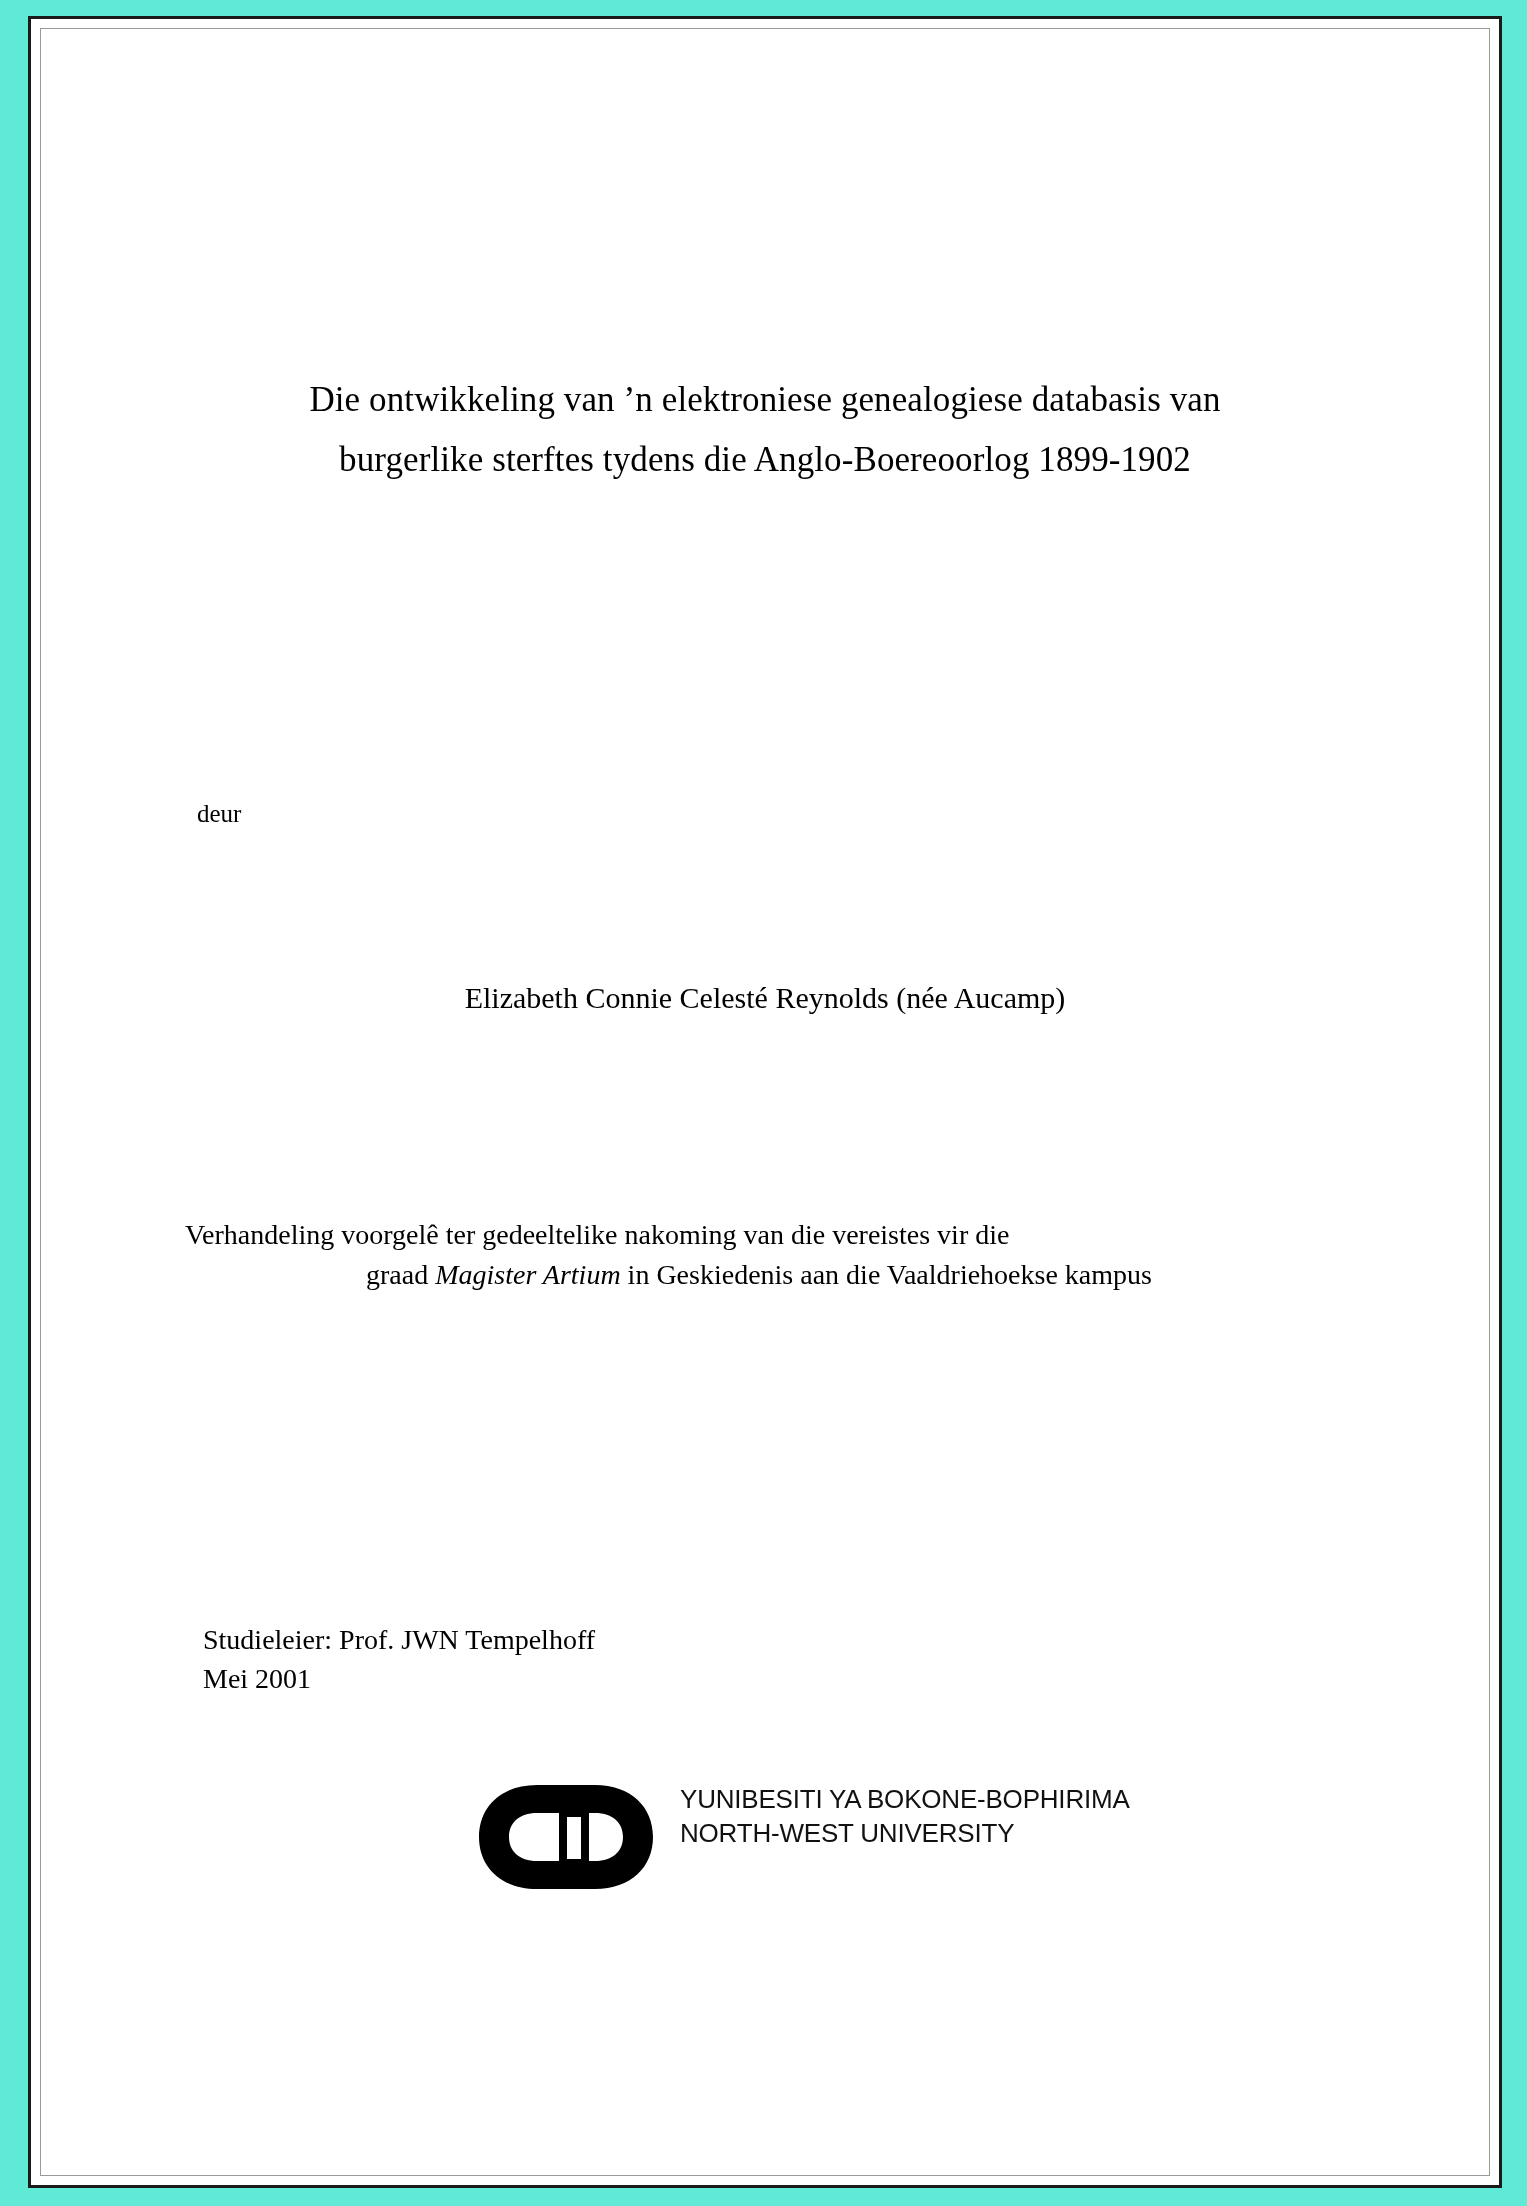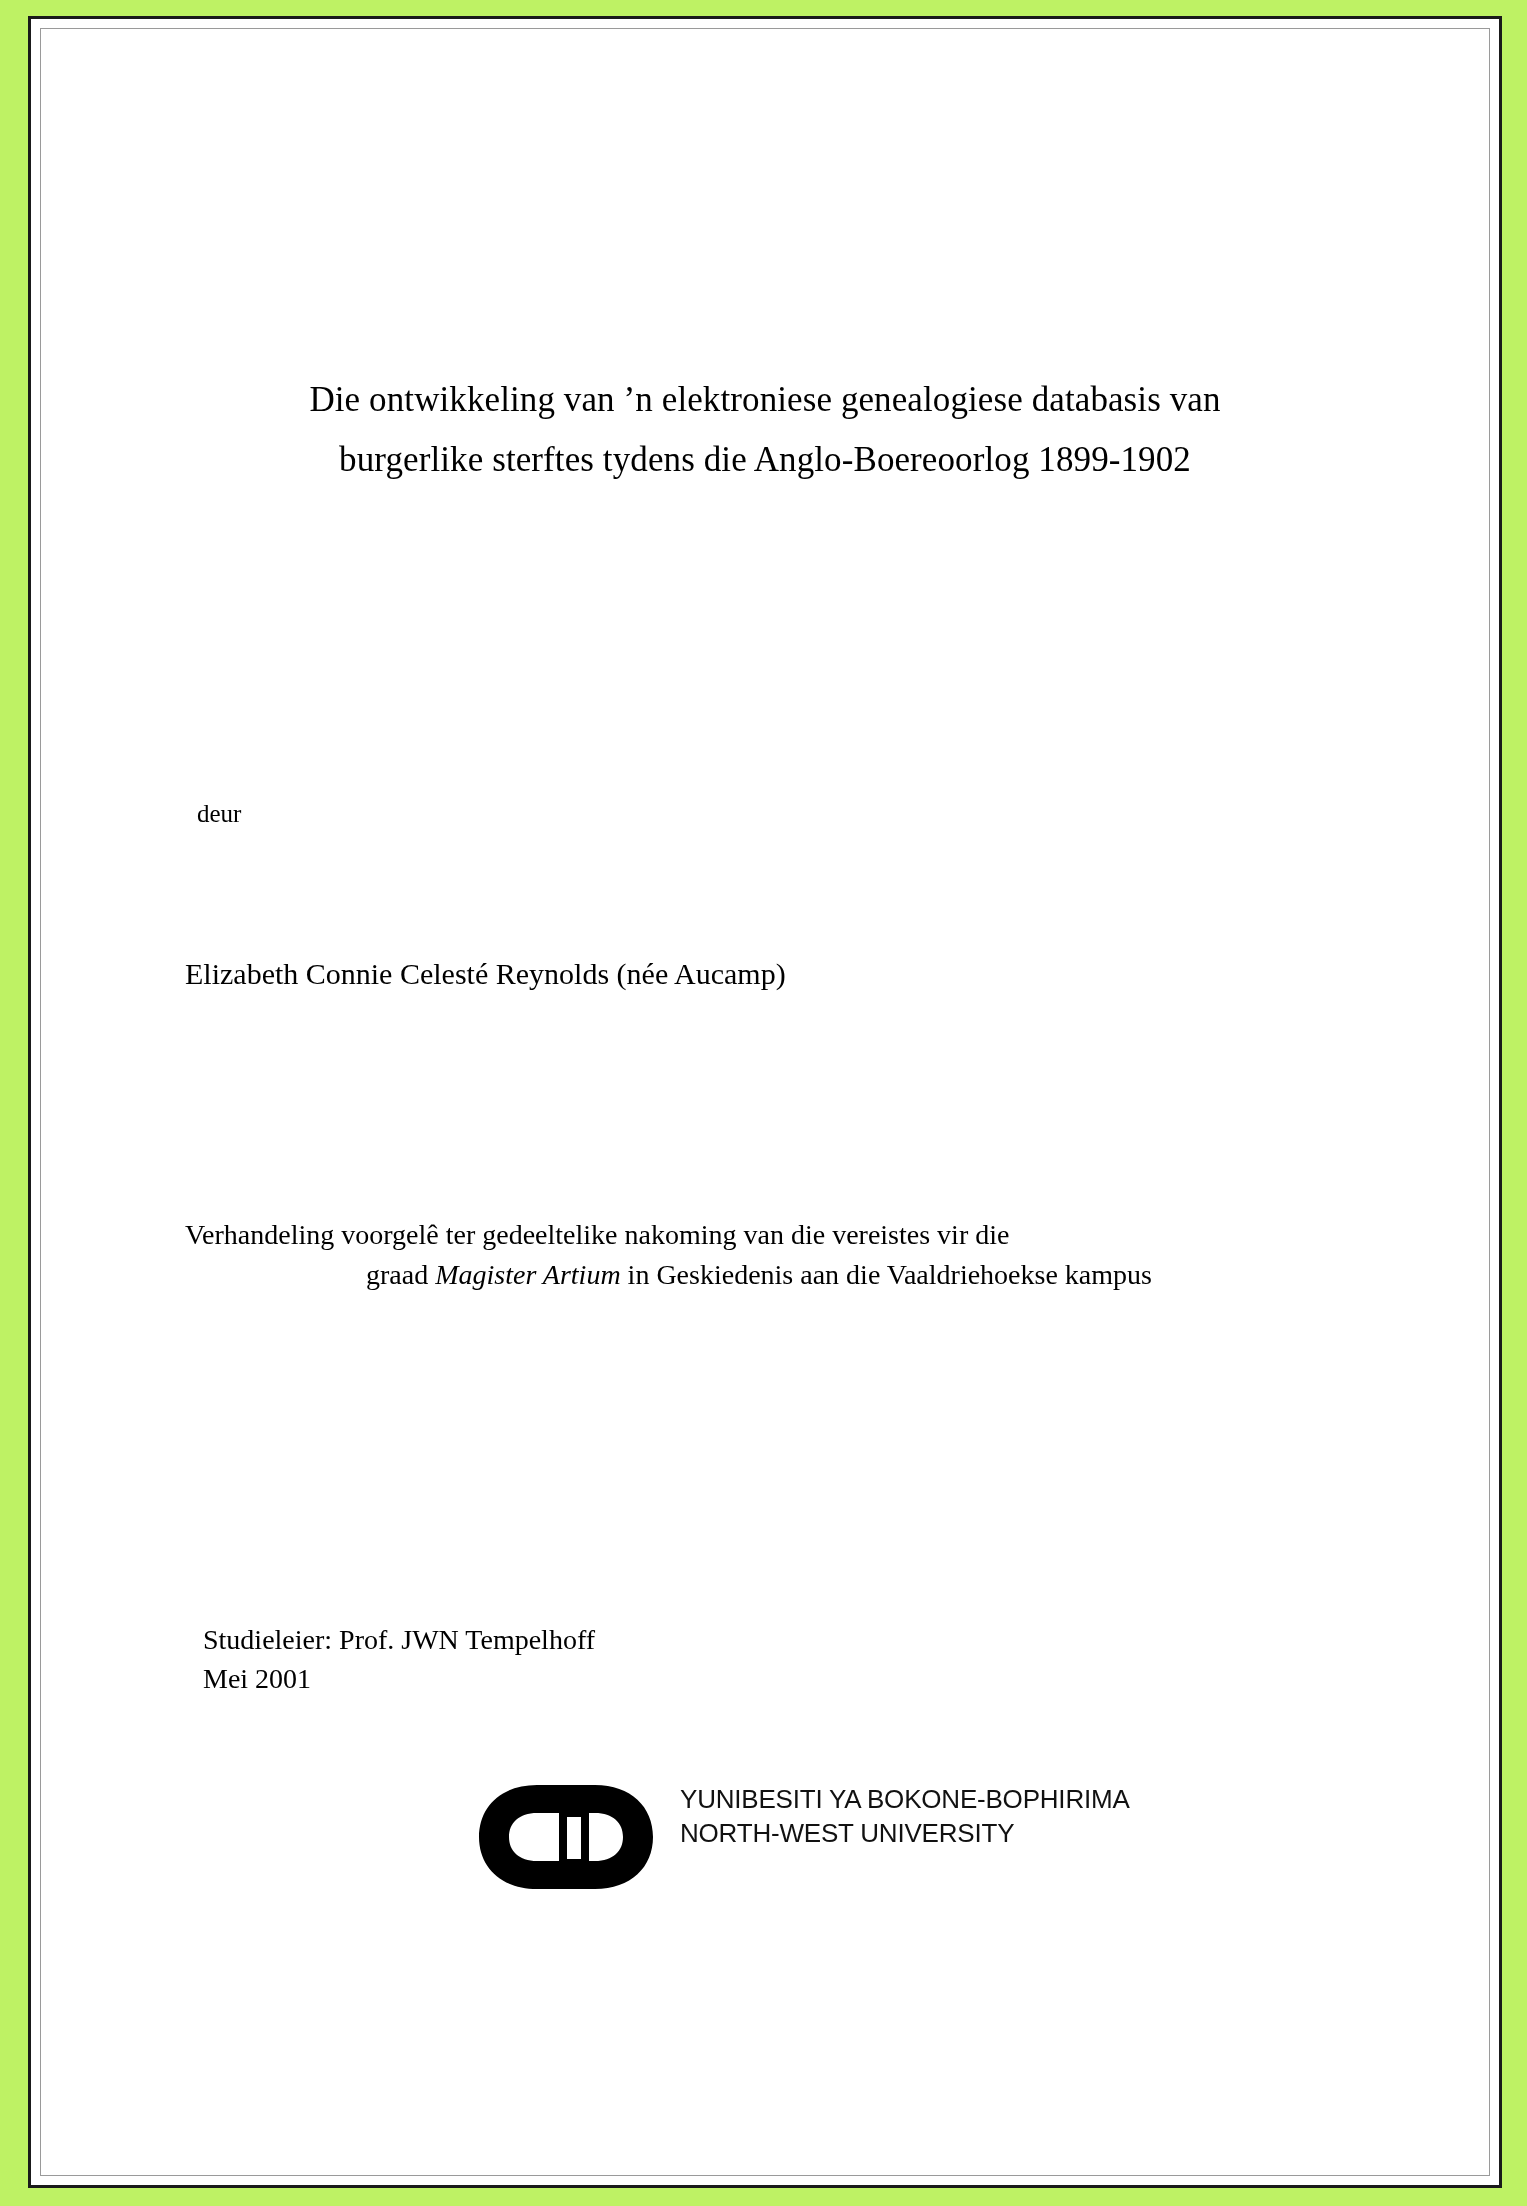--- a/index.html
+++ b/index.html
@@ -15,21 +15,21 @@
     position: relative;
     overflow: hidden;
   }
 
   
   .page-scan {
     position: absolute;
     left: 0; top: 0;
     width: 1527px;
     height: 2206px;
-    background: #bef264;
+    background: #5eead4;
   }
 
   
   .page-frame-outer {
     position: absolute;
     left: 28px;
     top: 16px;
     width: 1474px;
     height: 2172px;
     border: 3px solid #1a1a1a;
@@ -71,24 +71,24 @@
   .deur {
     position: absolute;
     top: 800px;
     left: 12px;
     width: 1160px;
     font-size: 25px;
   }
 
   .author {
     position: absolute;
-    top: 957px;
+    top: 981px;
     left: 0;
     width: 1160px;
-    text-align: left;
+    text-align: center;
     font-size: 30px;
   }
 
   .statement {
     position: absolute;
     top: 1215px;
     left: 0;
     width: 1148px;
     font-size: 28px;
     line-height: 1.42;

